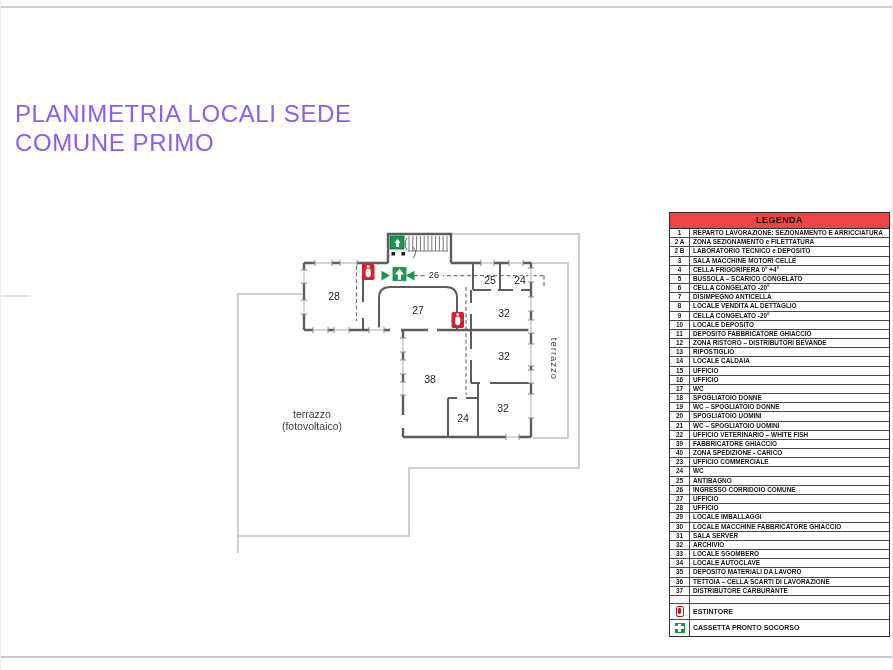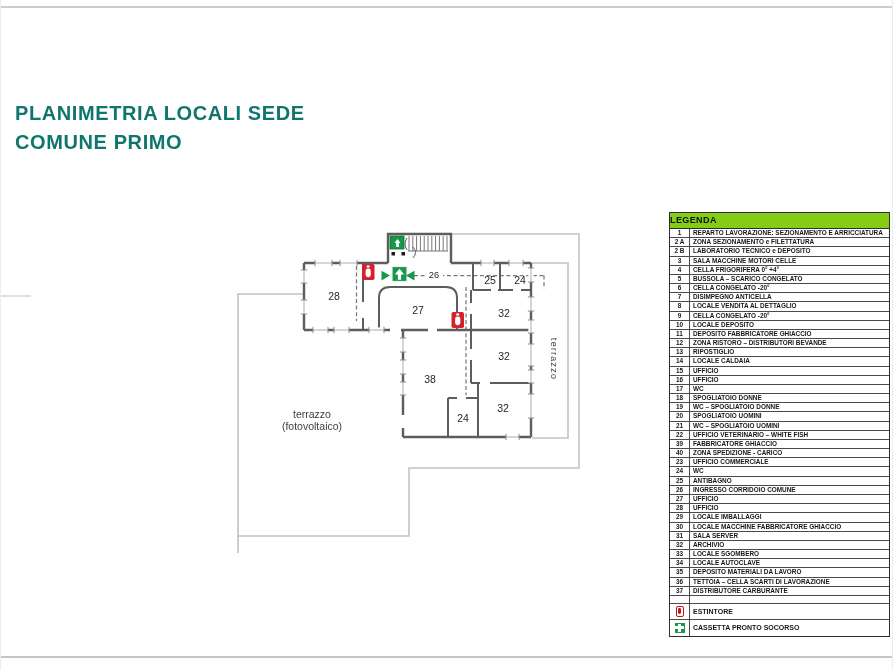--- a/index.html
+++ b/index.html
@@ -1,27 +1,27 @@
 <!DOCTYPE html>
 <html><head>
 <meta charset="utf-8">
 <style>
   html,body{margin:0;padding:0;background:#fff;}
   .canvas{position:relative;width:893px;height:670px;background:#ffffff;overflow:hidden;
           font-family:"Liberation Sans",sans-serif;border-left:1px solid #ececec;border-right:1px solid #ececec;box-sizing:border-box;}
   .rule-top{position:absolute;left:0;top:6px;width:100%;height:2px;background:#cdcdcd;}
   .rule-bottom{position:absolute;left:0;top:656px;width:100%;height:2px;background:#c6c6c6;}
-  .title{position:absolute;left:14px;top:99px;color:#0f766e;font-size:20px;line-height:29px;letter-spacing:0.6px;font-weight:700;}
+  .title{position:absolute;left:14px;top:99px;color:#8b5cf6;font-size:24px;line-height:29px;letter-spacing:0.6px;font-weight:400;}
   .plan-svg{position:absolute;left:0;top:0;}
   .plan-svg text{font-family:"Liberation Sans",sans-serif;}
 
   
   .legend{position:absolute;left:668px;top:212px;width:221px;background:#fff;border:1.4px solid #2e2e2e;box-sizing:border-box;}
-  .lheader{height:15px;line-height:15px;background:#84cc16;border-bottom:1px solid #2e2e2e;
-           font-size:9px;font-weight:bold;text-align:left;color:#111;letter-spacing:0.4px;}
+  .lheader{height:15px;line-height:15px;background:#ef4444;border-bottom:1px solid #2e2e2e;
+           font-size:9px;font-weight:bold;text-align:center;color:#111;letter-spacing:0.4px;}
   .lrow{display:flex;height:9.18px;box-sizing:border-box;border-bottom:1px solid #4a4a4a;overflow:hidden;}
   .lnum{width:20px;flex:0 0 20px;border-right:1px solid #4a4a4a;text-align:center;font-size:6.4px;font-weight:bold;
         color:#151515;line-height:8.4px;box-sizing:border-box;}
   .llab{flex:1;font-size:6.4px;font-weight:bold;color:#151515;line-height:8.6px;padding-left:3px;
         white-space:nowrap;overflow:hidden;}
   .erow{height:8px;box-sizing:border-box;border-bottom:1px solid #4a4a4a;display:flex;}
   .ecell{width:20px;flex:0 0 20px;border-right:1px solid #4a4a4a;box-sizing:border-box;}
   .srow{display:flex;height:16px;box-sizing:border-box;border-bottom:1px solid #4a4a4a;align-items:stretch;}
   .srow:last-child{border-bottom:none;}
   .sicon{width:20px;flex:0 0 20px;border-right:1px solid #4a4a4a;display:flex;align-items:center;justify-content:center;box-sizing:border-box;}

